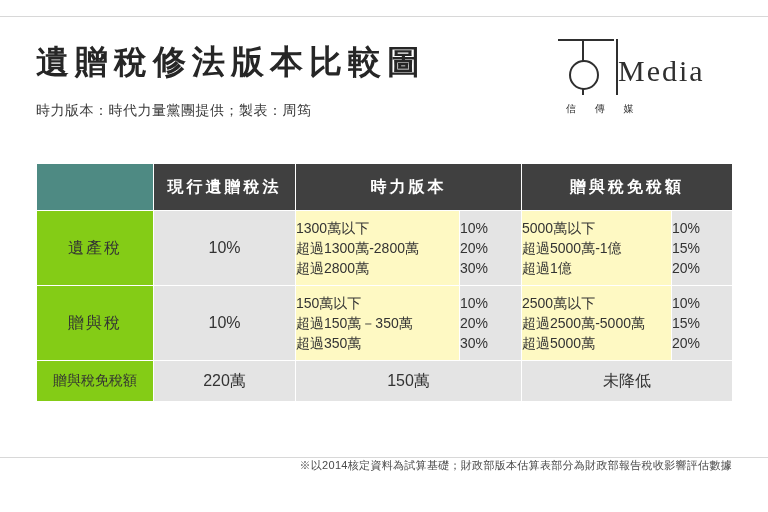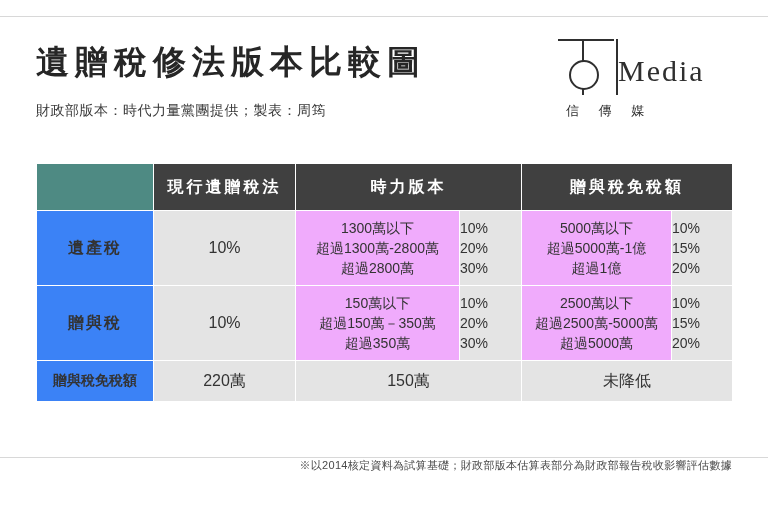--- a/index.html
+++ b/index.html
@@ -95,21 +95,21 @@
     top: 18px;
     font-family: "Liberation Serif", serif;
     font-size: 30px;
     letter-spacing: 2px;
     color: #2f2f2f;
   }
   .logo-sub {
     position: absolute;
     left: 10px;
     top: 66px;
-    font-size: 13px;
+    font-size: 10px;
     letter-spacing: 8px;
     color: #2f2f2f;
   }
   
   .table-wrap {
     position: absolute;
     left: 36px;
     top: 163px;
     width: 696px;
   }
@@ -129,43 +129,43 @@
     height: 46px;
     font-size: 16px;
     font-weight: bold;
     letter-spacing: 3px;
     text-align: center;
   }
   .head-blank {
     background: #4e8a83 !important;
   }
   .rowlabel {
-    background: #3b82f6;
+    background: #84cc16;
     text-align: center;
     font-size: 16px;
-    font-weight: bold;
+    font-weight: normal;
     letter-spacing: 2px;
     color: #333333;
     width: 117px;
   }
   .rowlabel.small {
     font-size: 14px;
     letter-spacing: 0px;
   }
   .cell {
     background: #e4e4e4;
     text-align: center;
     font-size: 16px;
     color: #333333;
   }
   .cell-brackets {
-    background: #f0abfc;
+    background: #fef9c3;
     font-size: 14px;
     color: #333333;
-    text-align: center;
+    text-align: left;
     padding: 8px 0 8px 10px;
     line-height: 20px;
   }
   .cell-rates {
     background: #e4e4e4;
     font-size: 14px;
     color: #333333;
     text-align: left;
     padding: 8px 0 8px 8px;
     line-height: 20px;
@@ -203,21 +203,21 @@
 </style>
 </head>
 <body>
 
 <div class="page">
 
   <div class="rule-top"></div>
 
   <div class="header">
     <div class="title">遺贈稅修法版本比較圖</div>
-    <div class="source">財政部版本：時代力量黨團提供；製表：周筠</div>
+    <div class="source">時力版本：時代力量黨團提供；製表：周筠</div>
   </div>
 
   <div class="logo">
     <div class="logo-top">
       <div class="logo-bar"></div>
       <div class="logo-t"></div>
       <div class="logo-vline"></div>
       <div class="logo-circle"></div>
       <div class="logo-word">Media</div>
     </div>

